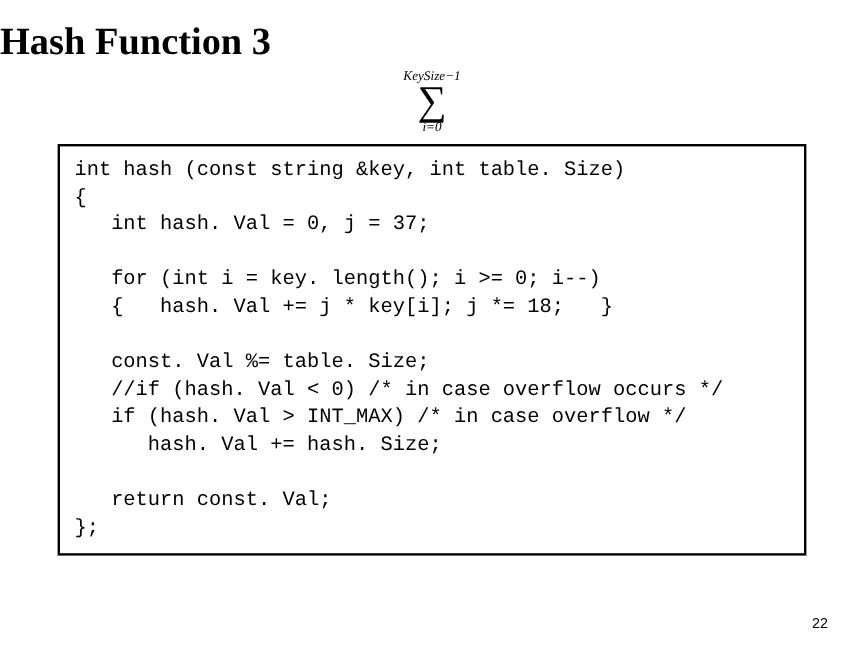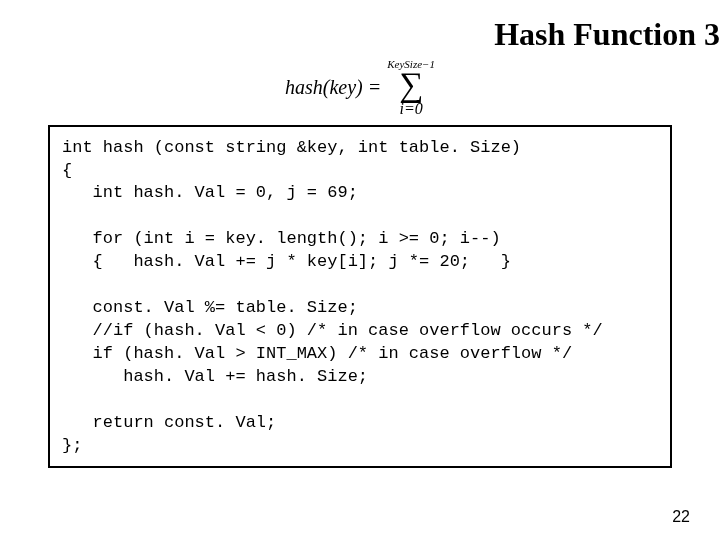--- a/index.html
+++ b/index.html
@@ -5,21 +5,21 @@
   body {
     margin: 0;
     padding: 0;
     width: 720px;
     height: 540px;
     background: #fff;
     font-family: "Times New Roman", serif;
     position: relative;
   }
   .title {
-    text-align: right;
+    text-align: left;
     font-size: 32px;
     font-weight: bold;
     margin-top: 16px;
     margin-bottom: 6px;
   }
   .formula {
     text-align: center;
     font-style: italic;
     font-family: "Times New Roman", serif;
     font-size: 20px;
@@ -40,62 +40,61 @@
   .sigma-top {
     font-size: 11px;
     font-style: italic;
   }
   .sigma-sym {
     font-size: 34px;
     font-style: normal;
     line-height: 0.9;
   }
   .sigma-bot {
-    font-size: 16px;
+    font-size: 11px;
     font-style: italic;
     font-family: Liberation Serif, serif;
   }
   .code-box {
     border: 2px solid #000;
     margin: 0 48px;
     padding: 10px 12px 8px 12px;
     font-family: "Courier New", monospace;
     font-size: 17px;
     line-height: 1.35;
     white-space: pre;
   }
   .page-num {
     position: absolute;
     right: 30px;
     bottom: 14px;
     font-family: Arial, sans-serif;
-    font-size: 16px;
+    font-size: 12px;
   }
   sup { font-size: 0.7em; }
 </style>
 </head>
 <body>
 
 <div class="title">Hash Function 3</div>
 
 <div class="formula">
-  <span>hash(key) =</span>
   <span class="sigma-block">
     <span class="sigma-top">KeySize−1</span>
     <span class="sigma-sym">∑</span>
     <span class="sigma-bot">i=0</span>
   </span>
 </div>
 
 <div class="code-box"><span>int hash (const string &amp;key, int table. Size)</span>
 <span>{</span>
-<span>   int hash. Val = 0, j = 69;</span>
+<span>   int hash. Val = 0, j = 37;</span>
 <span></span>
 <span>   for (int i = key. length(); i &gt;= 0; i--)</span>
-<span>   {   hash. Val += j * key[i]; j *= 20;   }</span>
+<span>   {   hash. Val += j * key[i]; j *= 18;   }</span>
 <span></span>
 <span>   const. Val %= table. Size;</span>
 <span>   //if (hash. Val &lt; 0) /* in case overflow occurs */</span>
 <span>   if (hash. Val &gt; INT_MAX) /* in case overflow */</span>
 <span>      hash. Val += hash. Size;</span>
 <span></span>
 <span>   return const. Val;</span>
 <span>};</span></div>
 
 <div class="page-num">22</div>

